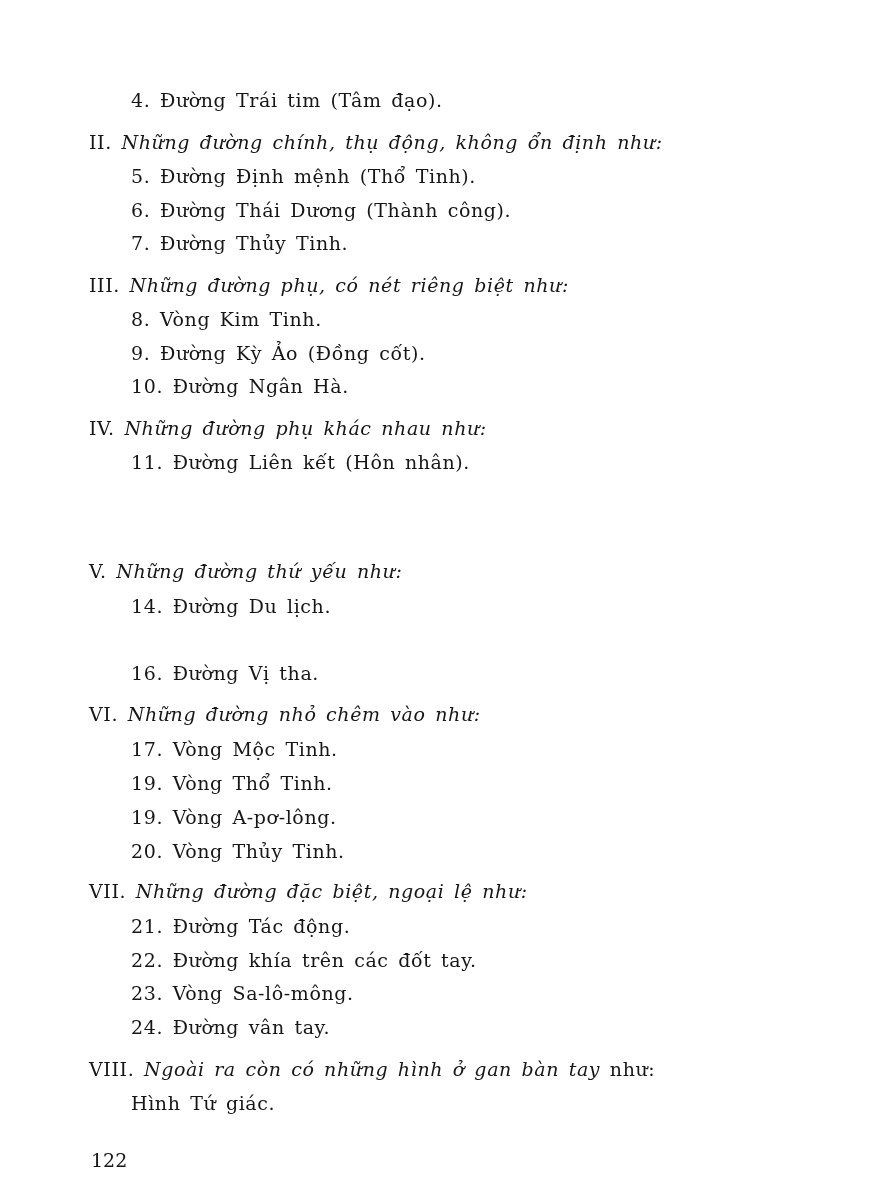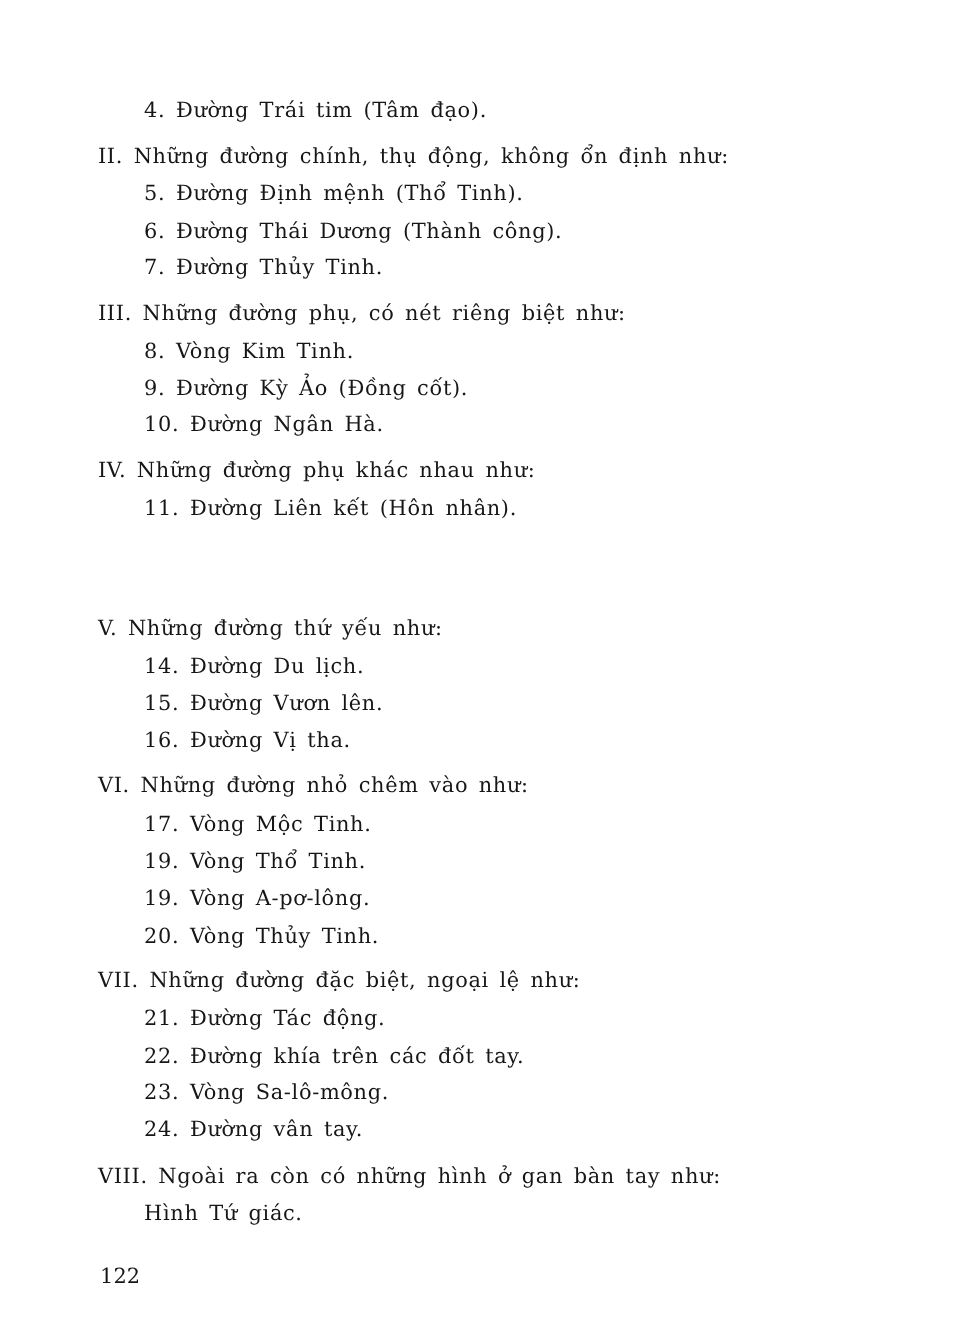--- a/index.html
+++ b/index.html
@@ -26,20 +26,21 @@
       white-space: nowrap;
       font-size: 19px;
       line-height: 24px;
       letter-spacing: 0.6px;
       word-spacing: 3px;
     }
     .heading .roman {
       font-style: normal;
     }
     .heading .it {
+      font-style: italic;
     }
     .item {
       left: 131px;
     }
     .heading {
       left: 89px;
     }
     .page-number {
       position: absolute;
       left: 91px;
@@ -75,21 +76,20 @@
     <span class="roman">IV.</span>
     <span class="it">Những đường phụ khác nhau như:</span>
   </div>
   <div class="line item" style="top:450px">11. Đường Liên kết (Hôn nhân).</div>
 
   <div class="line heading" style="top:559px">
     <span class="roman">V.</span>
     <span class="it">Những đường thứ yếu như:</span>
   </div>
   <div class="line item" style="top:594px">14. Đường Du lịch.</div>
-  <div class="line item" style="top:627px">15. Đường Vươn lên.</div>
   <div class="line item" style="top:661px">16. Đường Vị tha.</div>
 
   <div class="line heading" style="top:702px">
     <span class="roman">VI.</span>
     <span class="it">Những đường nhỏ chêm vào như:</span>
   </div>
   <div class="line item" style="top:737px">17. Vòng Mộc Tinh.</div>
   <div class="line item" style="top:771px">19. Vòng Thổ Tinh.</div>
   <div class="line item" style="top:805px">19. Vòng A-pơ-lông.</div>
   <div class="line item" style="top:839px">20. Vòng Thủy Tinh.</div>

